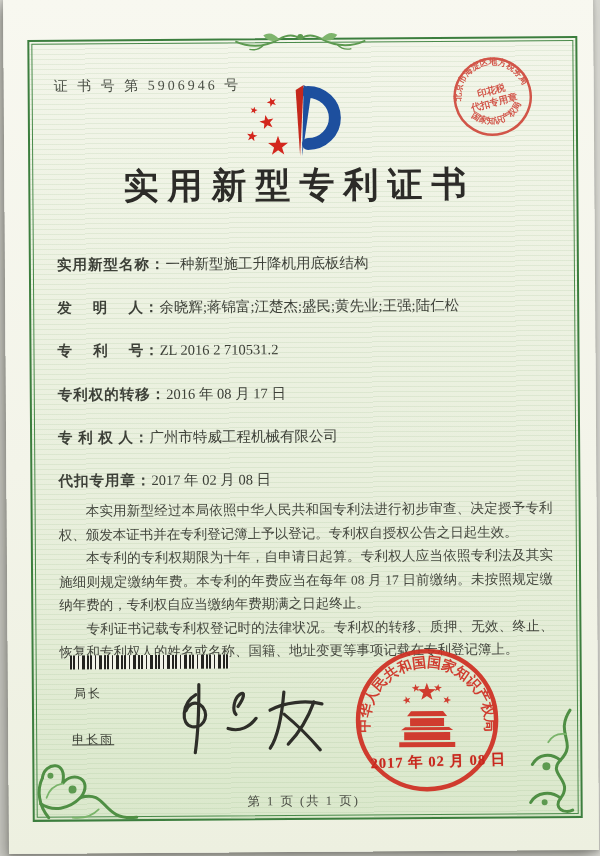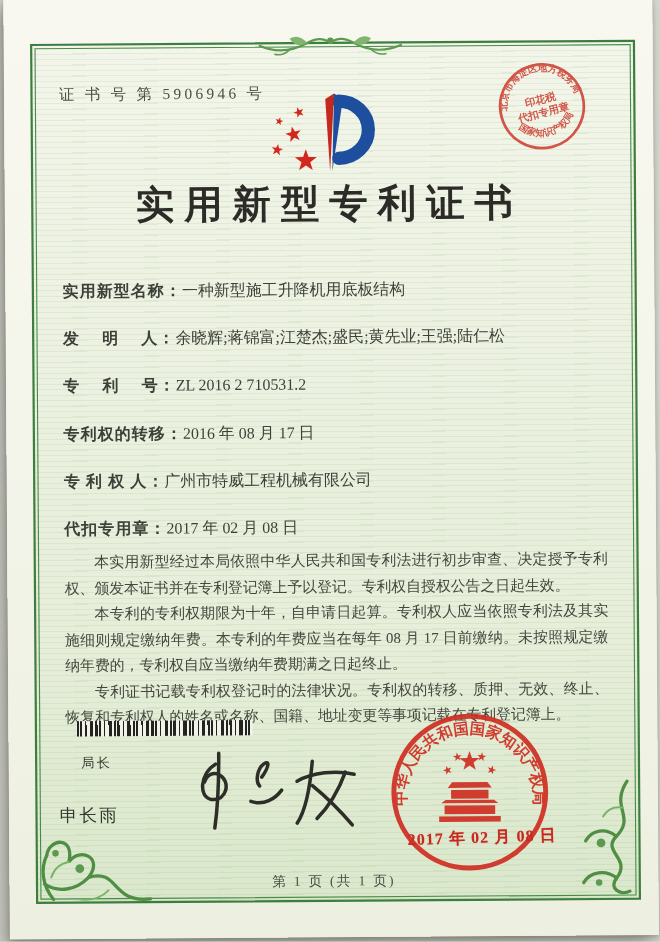--- a/index.html
+++ b/index.html
@@ -42,21 +42,21 @@
   .paras p{margin:0;text-indent:2em;}
   .barcode{
     left:62px;top:658px;width:160px;height:14px;
     background:repeating-linear-gradient(90deg,
       #23231f 0 2px,#f2f3e8 2px 3px,
       #23231f 3px 5px,#f2f3e8 5px 8px,
       #23231f 8px 9px,#f2f3e8 9px 12px,
       #23231f 12px 15px,#f2f3e8 15px 17px);
   }
   .signer-title{left:66px;top:688px;font-size:12px;color:#35382f;letter-spacing:2px;}
-  .signer-name{left:46px;top:734px;font-size:16px;color:#35382f;letter-spacing:2px;}
+  .signer-name{left:64px;top:734px;font-size:12px;color:#35382f;letter-spacing:2px;text-decoration:underline;}
   .signature-svg{left:158px;top:684px;}
   .main-seal{left:343px;top:649px;opacity:0.92;}
   .seal-date{
     left:345px;top:757px;width:170px;text-align:center;
     font-size:14.5px;font-weight:bold;color:#c8281e;letter-spacing:1px;
     transform:rotate(-1.5deg);text-shadow:0 0 1px rgba(200,40,30,0.4);
   }
   .tax-seal{left:441px;top:54px;opacity:0.85;transform:rotate(-14deg);}
   .footer{
     left:0;right:0;top:797px;text-align:center;font-size:12.5px;color:#4a4d44;letter-spacing:2px;

